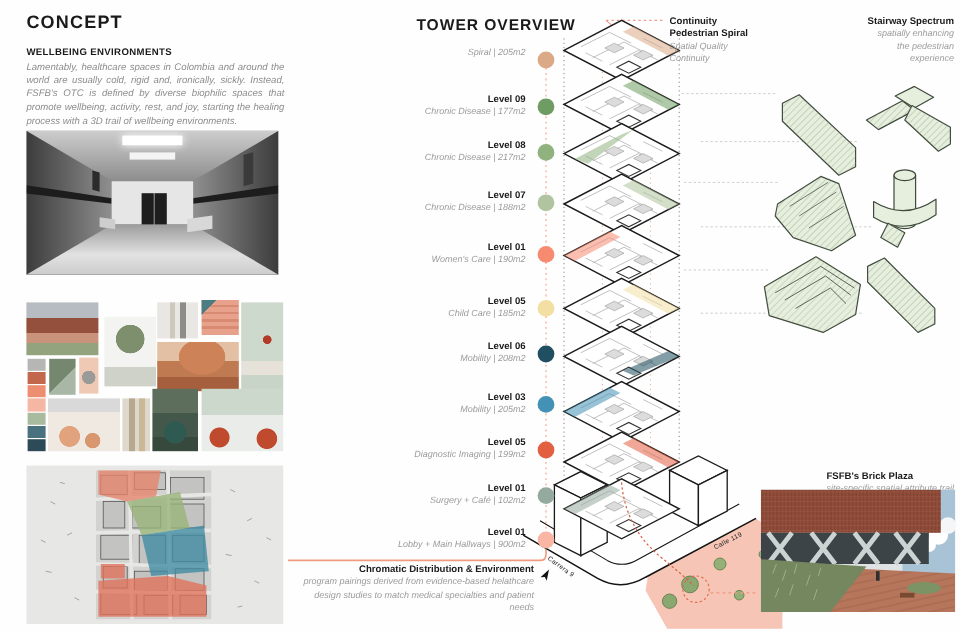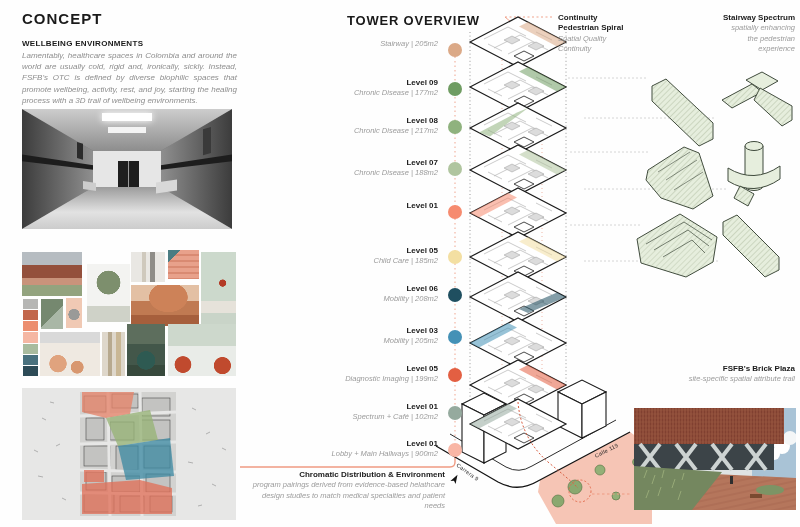--- a/index.html
+++ b/index.html
@@ -78,21 +78,21 @@
   .lvl{position:absolute;left:255px;width:207px;height:22px;text-align:right;}
   .lvl .nm{font-size:8px;font-weight:bold;margin-right:24px;line-height:1.25;}
   .lvl .mt{font-size:7.5px;font-style:italic;color:#9b9b9b;margin-right:24px;line-height:1.25;}
   .lvl .dot{position:absolute;right:0;top:4px;width:14px;height:14px;border-radius:50%;}
   
   .pre{white-space:pre-line;}
   .ann-b{font-size:8px;font-weight:bold;line-height:1.3;}
   .ann-i{font-size:7.5px;font-style:italic;color:#9b9b9b;line-height:1.35;}
   .ann-spiral{left:558px;top:13px;text-align:left;}
   .ann-stairway{right:5px;top:13px;text-align:right;}
-  .ann-plaza{right:5px;top:364px;text-align:right;}
+  .ann-plaza{right:5px;top:392px;text-align:left;}
   .ann-chromatic{right:355px;top:470px;width:195px;text-align:right;}
   
   .plazaphoto{left:634px;top:408px;width:162px;height:102px;background:#dfe3e4;}
   svg{display:block;}
   .diagram{left:0;top:0;}
 </style>
 </head>
 <body>
 
 <div class="board">
@@ -338,40 +338,41 @@
       </g>
       <g stroke="#8a8a8a" stroke-width="0.6">
         <path d="M20,30 l4,2 M34,58 l4,-2 M16,88 l5,1 M40,110 l4,2 M170,20 l4,2 M184,46 l4,-2 M166,74 l5,1 M190,96 l4,2 M176,118 l4,-1 M28,14 l4,1 M200,60 l4,2 M12,62 l4,2"></path>
       </g>
     </svg>
   </div>
 
   <div class="abs tower-title">TOWER OVERVIEW</div>
 
   <div class="lvl" style="top:39px">
-      <div class="mt">Stairway | 205m2</div>
+      <div class="mt">Spiral | 205m2</div>
       <span class="dot" style="background: rgb(219, 169, 135);"></span>
     </div>
   <div class="lvl" style="top:78px">
       <div class="nm">Level 09</div>
       <div class="mt">Chronic Disease | 177m2</div>
       <span class="dot" style="background: rgb(111, 156, 98);"></span>
     </div>
   <div class="lvl" style="top:116px">
       <div class="nm">Level 08</div>
       <div class="mt">Chronic Disease | 217m2</div>
       <span class="dot" style="background: rgb(143, 178, 126);"></span>
     </div>
   <div class="lvl" style="top:158px">
       <div class="nm">Level 07</div>
       <div class="mt">Chronic Disease | 188m2</div>
       <span class="dot" style="background: rgb(176, 197, 159);"></span>
     </div>
   <div class="lvl" style="top:201px">
       <div class="nm">Level 01</div>
+      <div class="mt">Women's Care | 190m2</div>
       <span class="dot" style="background: rgb(246, 139, 111);"></span>
     </div>
   <div class="lvl" style="top:246px">
       <div class="nm">Level 05</div>
       <div class="mt">Child Care | 185m2</div>
       <span class="dot" style="background: rgb(243, 223, 162);"></span>
     </div>
   <div class="lvl" style="top:284px">
       <div class="nm">Level 06</div>
       <div class="mt">Mobility | 208m2</div>
@@ -382,21 +383,21 @@
       <div class="mt">Mobility | 205m2</div>
       <span class="dot" style="background: rgb(68, 145, 182);"></span>
     </div>
   <div class="lvl" style="top:364px">
       <div class="nm">Level 05</div>
       <div class="mt">Diagnostic Imaging | 199m2</div>
       <span class="dot" style="background: rgb(227, 95, 66);"></span>
     </div>
   <div class="lvl" style="top:402px">
       <div class="nm">Level 01</div>
-      <div class="mt">Spectrum + Café | 102m2</div>
+      <div class="mt">Surgery + Café | 102m2</div>
       <span class="dot" style="background: rgb(149, 170, 158);"></span>
     </div>
   <div class="lvl" style="top:439px">
       <div class="nm">Level 01</div>
       <div class="mt">Lobby + Main Hallways | 900m2</div>
       <span class="dot" style="background: rgb(249, 182, 165);"></span>
     </div>
 
   <div class="abs ann-spiral">
     <div class="ann-b pre">Continuity

